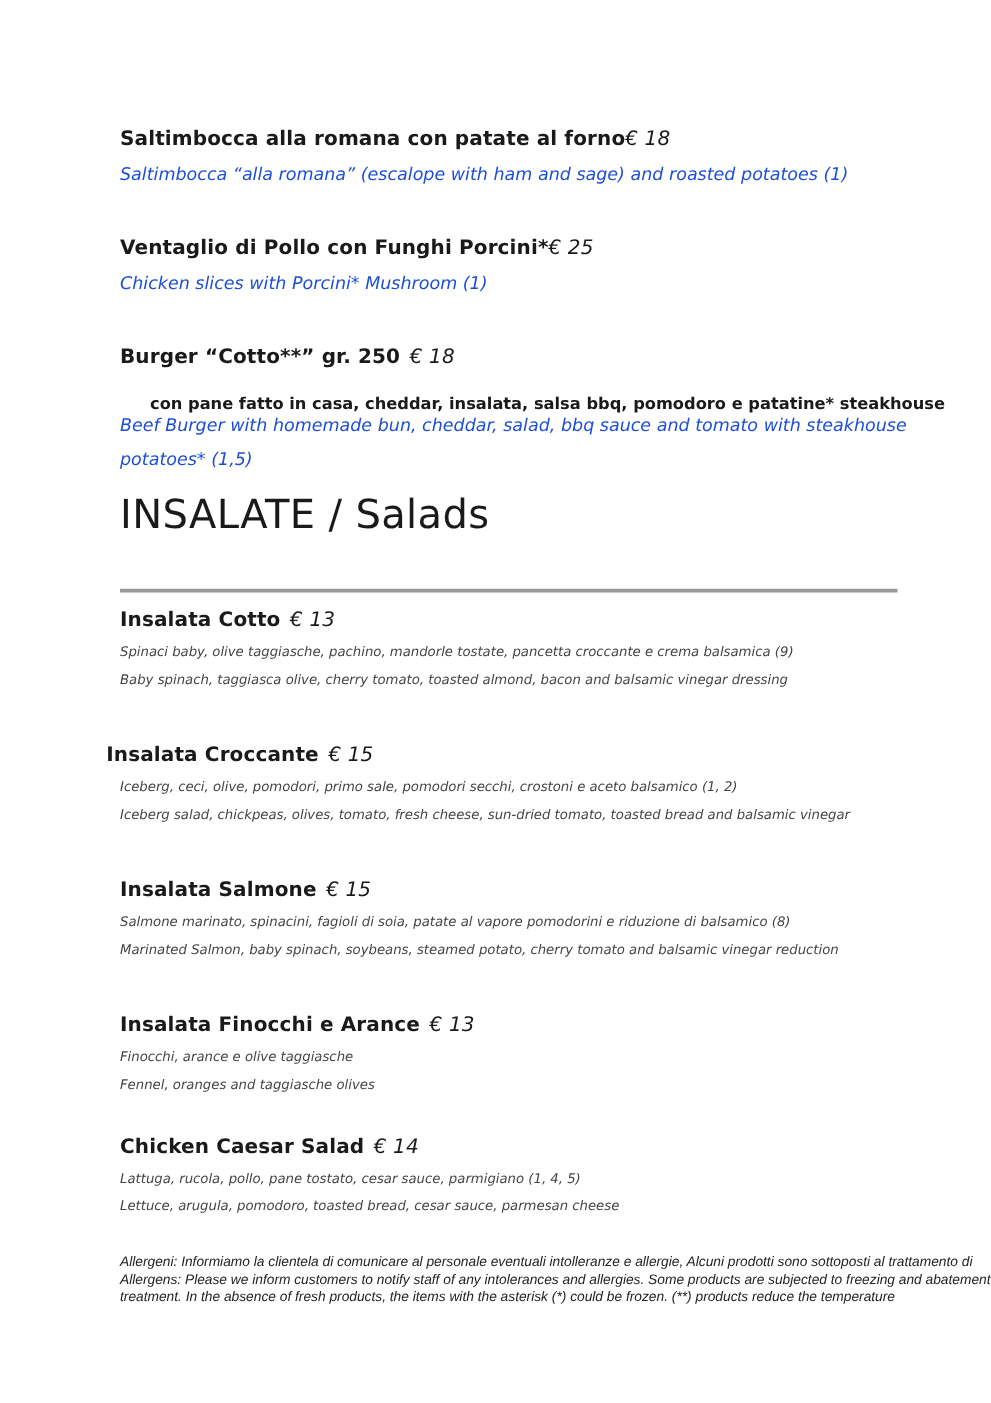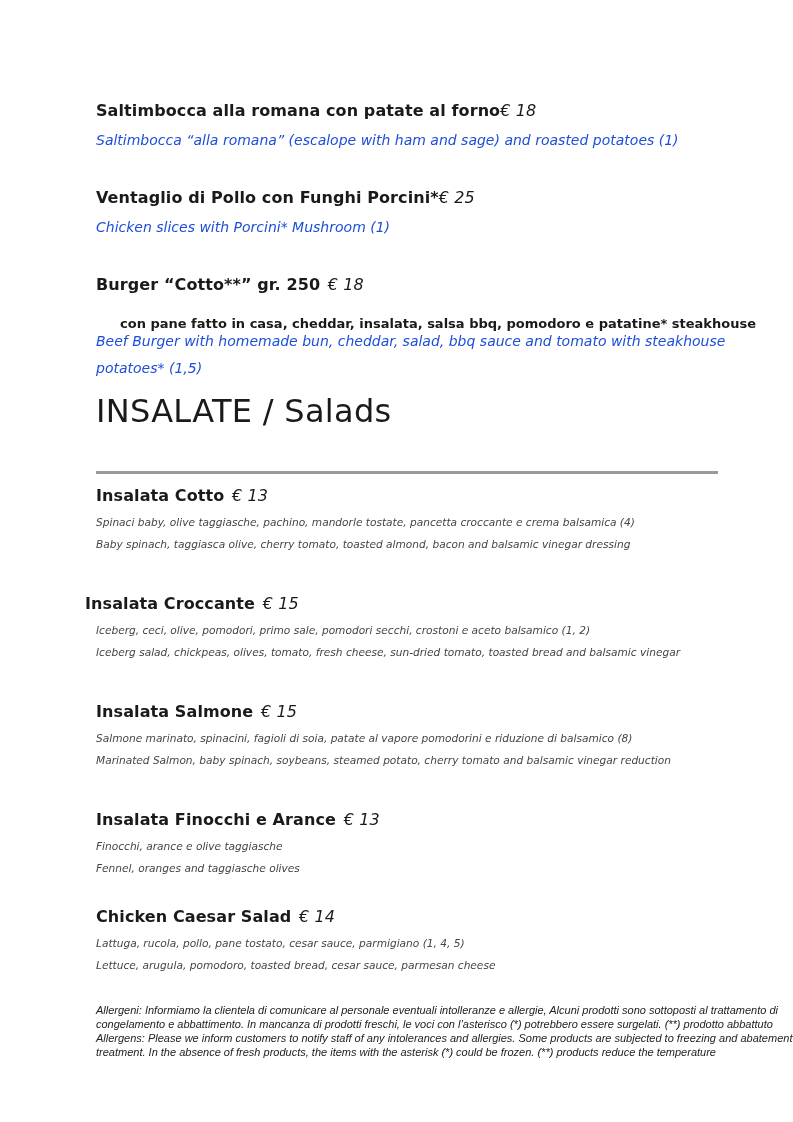--- a/index.html
+++ b/index.html
@@ -57,21 +57,21 @@
   <div class="abs desc-bold" style="left:96px; top:316px;margin-left:24px;">con pane fatto in casa, cheddar, insalata, salsa bbq, pomodoro e patatine* steakhouse</div>
   <div class="abs desc-it-lg" style="left:96px; top:333px;">Beef Burger with homemade bun, cheddar, salad, bbq sauce and tomato with steakhouse</div>
   <div class="abs desc-it-lg" style="left:96px; top:360px;">potatoes* (1,5)</div>
 
   <div class="abs section-title" style="left:96px; top:392px;">INSALATE / Salads</div>
   <div class="separator"></div>
 
   <div class="abs title" style="left:96px; top:486px;">
     <span>Insalata Cotto</span> <span class="price">€ 13</span>
   </div>
-  <div class="abs desc-sm" style="left:96px; top:516px;">Spinaci baby, olive taggiasche, pachino, mandorle tostate, pancetta croccante e crema balsamica  (4)</div>
+  <div class="abs desc-sm" style="left:96px; top:516px;">Spinaci baby, olive taggiasche, pachino, mandorle tostate, pancetta croccante e crema balsamica  (9)</div>
   <div class="abs desc-sm" style="left:96px; top:538px;">Baby spinach, taggiasca olive, cherry tomato, toasted almond, bacon and balsamic vinegar dressing</div>
 
   <div class="abs title" style="left:85px; top:594px;">
     <span>Insalata Croccante</span> <span class="price">€ 15</span>
   </div>
   <div class="abs desc-sm" style="left:96px; top:624px;">Iceberg, ceci, olive, pomodori, primo sale, pomodori secchi, crostoni e aceto balsamico  (1, 2)</div>
   <div class="abs desc-sm" style="left:96px; top:646px;">Iceberg salad, chickpeas, olives, tomato, fresh cheese, sun-dried tomato, toasted bread and balsamic vinegar</div>
 
   <div class="abs title" style="left:96px; top:702px;">
     <span>Insalata Salmone</span> <span class="price">€ 15</span>
@@ -86,17 +86,16 @@
   <div class="abs desc-sm" style="left:96px; top:862px;">Fennel, oranges and taggiasche olives</div>
 
   <div class="abs title" style="left:96px; top:907px;">
     <span>Chicken Caesar Salad</span> <span class="price">€ 14</span>
   </div>
   <div class="abs desc-sm" style="left:96px; top:937px;">Lattuga, rucola, pollo, pane tostato, cesar sauce, parmigiano  (1, 4, 5)</div>
   <div class="abs desc-sm" style="left:96px; top:959px;">Lettuce, arugula, pomodoro, toasted bread, cesar sauce, parmesan cheese</div>
 
   <div class="footer">
     <div>Allergeni: Informiamo la clientela di comunicare al personale eventuali intolleranze e allergie, Alcuni prodotti sono sottoposti al trattamento di</div>
-    <div>congelamento e abbattimento.  In mancanza di prodotti freschi, le voci con l’asterisco (*) potrebbero essere surgelati. (**) prodotto abbattuto</div>
     <div>Allergens: Please we inform customers to notify staff of any intolerances and allergies. Some products are subjected to freezing and abatement</div>
     <div>treatment. In the absence of fresh products, the items with the asterisk (*) could be frozen. (**) products reduce the temperature</div>
   </div>
 </div>
 
 </body></html>

